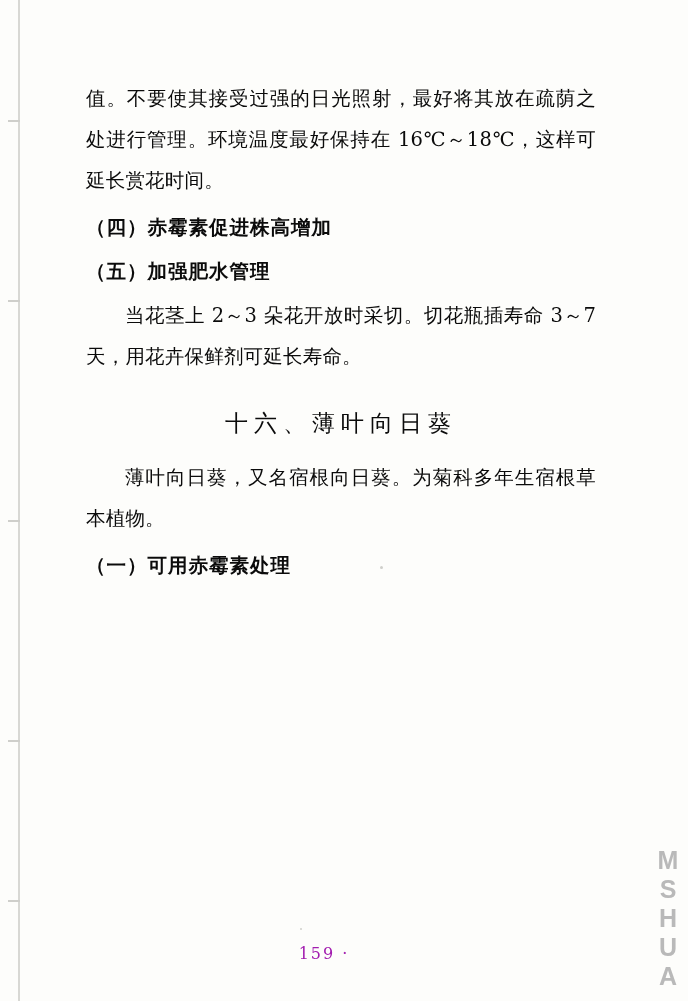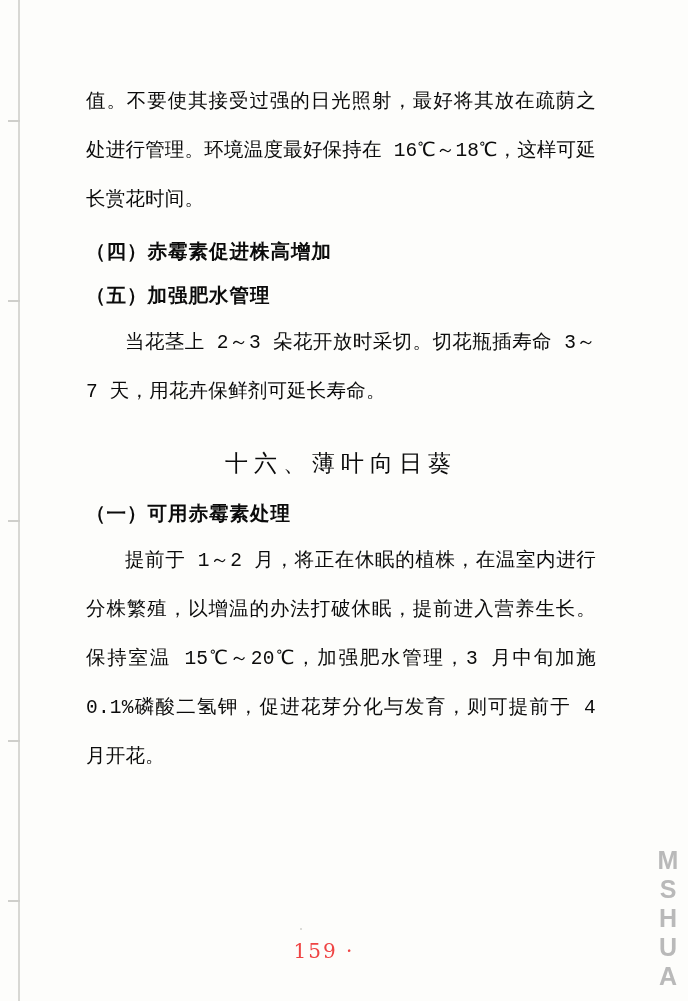--- a/index.html
+++ b/index.html
@@ -38,25 +38,24 @@
   }
   .content {
     position: absolute;
     left: 86px;
     top: 78px;
     width: 510px;
   }
   p.para {
     margin: 0 0 2px 0;
     font-size: 19.5px;
-    line-height: 49px;
+    line-height: 41px;
     letter-spacing: 0.2px;
     text-align: justify;
     text-justify: inter-character;
-    font-family: Liberation Mono, monospace;
   }
   p.indent {
     text-indent: 2em;
   }
   h3.subhead {
     font-size: 19.5px;
     line-height: 34px;
     font-weight: bold;
     text-align: left;
     margin: 10px 0 6px 0;
@@ -71,23 +70,23 @@
     letter-spacing: 6px;
   }
   .footer {
     position: absolute;
     left: 0;
     right: 0;
     bottom: 38px;
     text-align: center;
   }
   .page-number {
-    font-size: 20px;
+    font-size: 16px;
     letter-spacing: 2px;
-    color: #ef4444;
+    color: #a21caf;
     display: inline-block;
     padding-right: 40px;
   }
   .watermark {
     position: absolute;
     right: 8px;
     bottom: 10px;
     font-family: "Liberation Sans", sans-serif;
     font-size: 25px;
     font-weight: bold;
@@ -125,24 +124,24 @@
 
     <h3 class="subhead">（四）赤霉素促进株高增加</h3>
 
 
     <h3 class="subhead">（五）加强肥水管理</h3>
 
     <p class="para indent">当花茎上 2～3 朵花开放时采切。切花瓶插寿命 3～7 天，用花卉保鲜剂可延长寿命。</p>
 
     <h2 class="section">十六、薄叶向日葵</h2>
 
+    <p class="para indent">薄叶向日葵，又名宿根向日葵。为菊科多年生宿根草本植物。</p>
 
     <h3 class="subhead">（一）可用赤霉素处理</h3>
 
-    <p class="para indent">提前于 1～2 月，将正在休眠的植株，在温室内进行分株繁殖，以增温的办法打破休眠，提前进入营养生长。保持室温 15℃～20℃，加强肥水管理，3 月中旬加施 0.1%磷酸二氢钾，促进花芽分化与发育，则可提前于 4 月开花。</p>
 
   </div>
 
   <div class="footer">
     <span class="page-number">159 ·</span>
   </div>
 
   <div class="watermark">MSHUA</div>
 
 </div>

